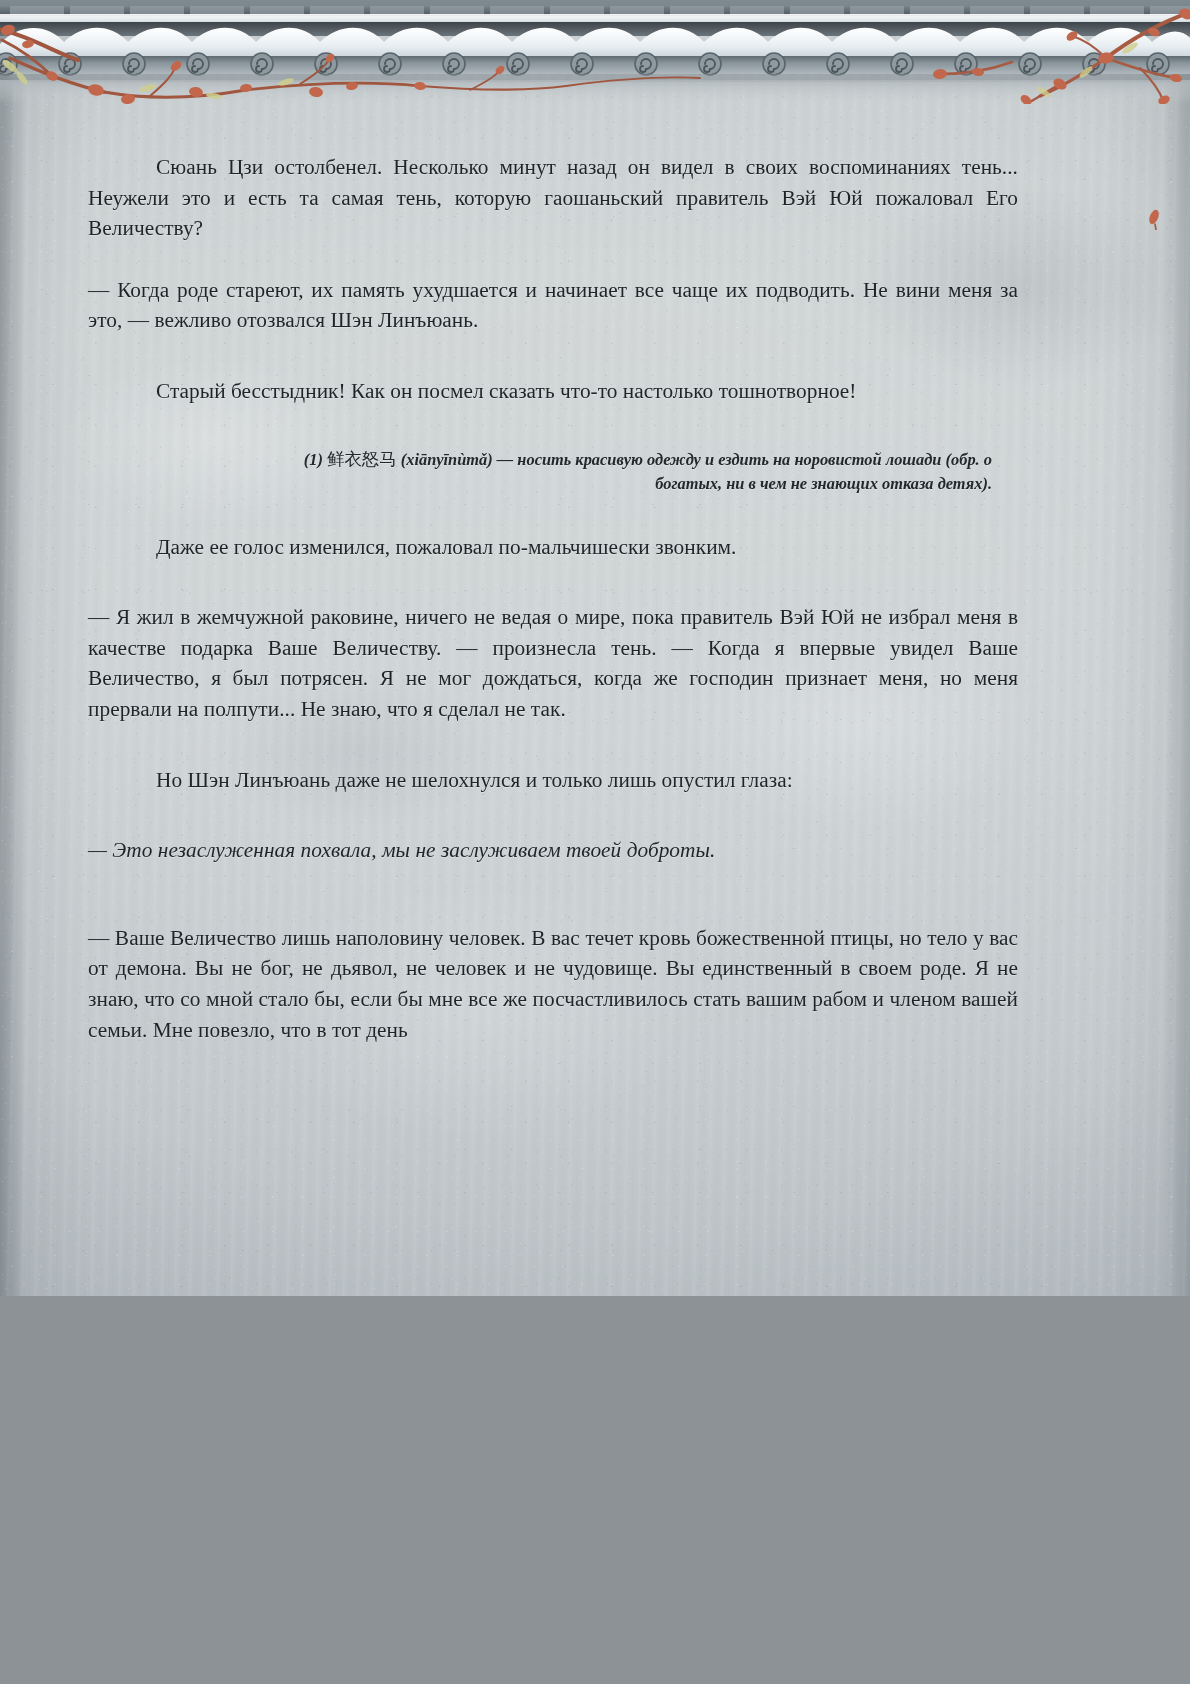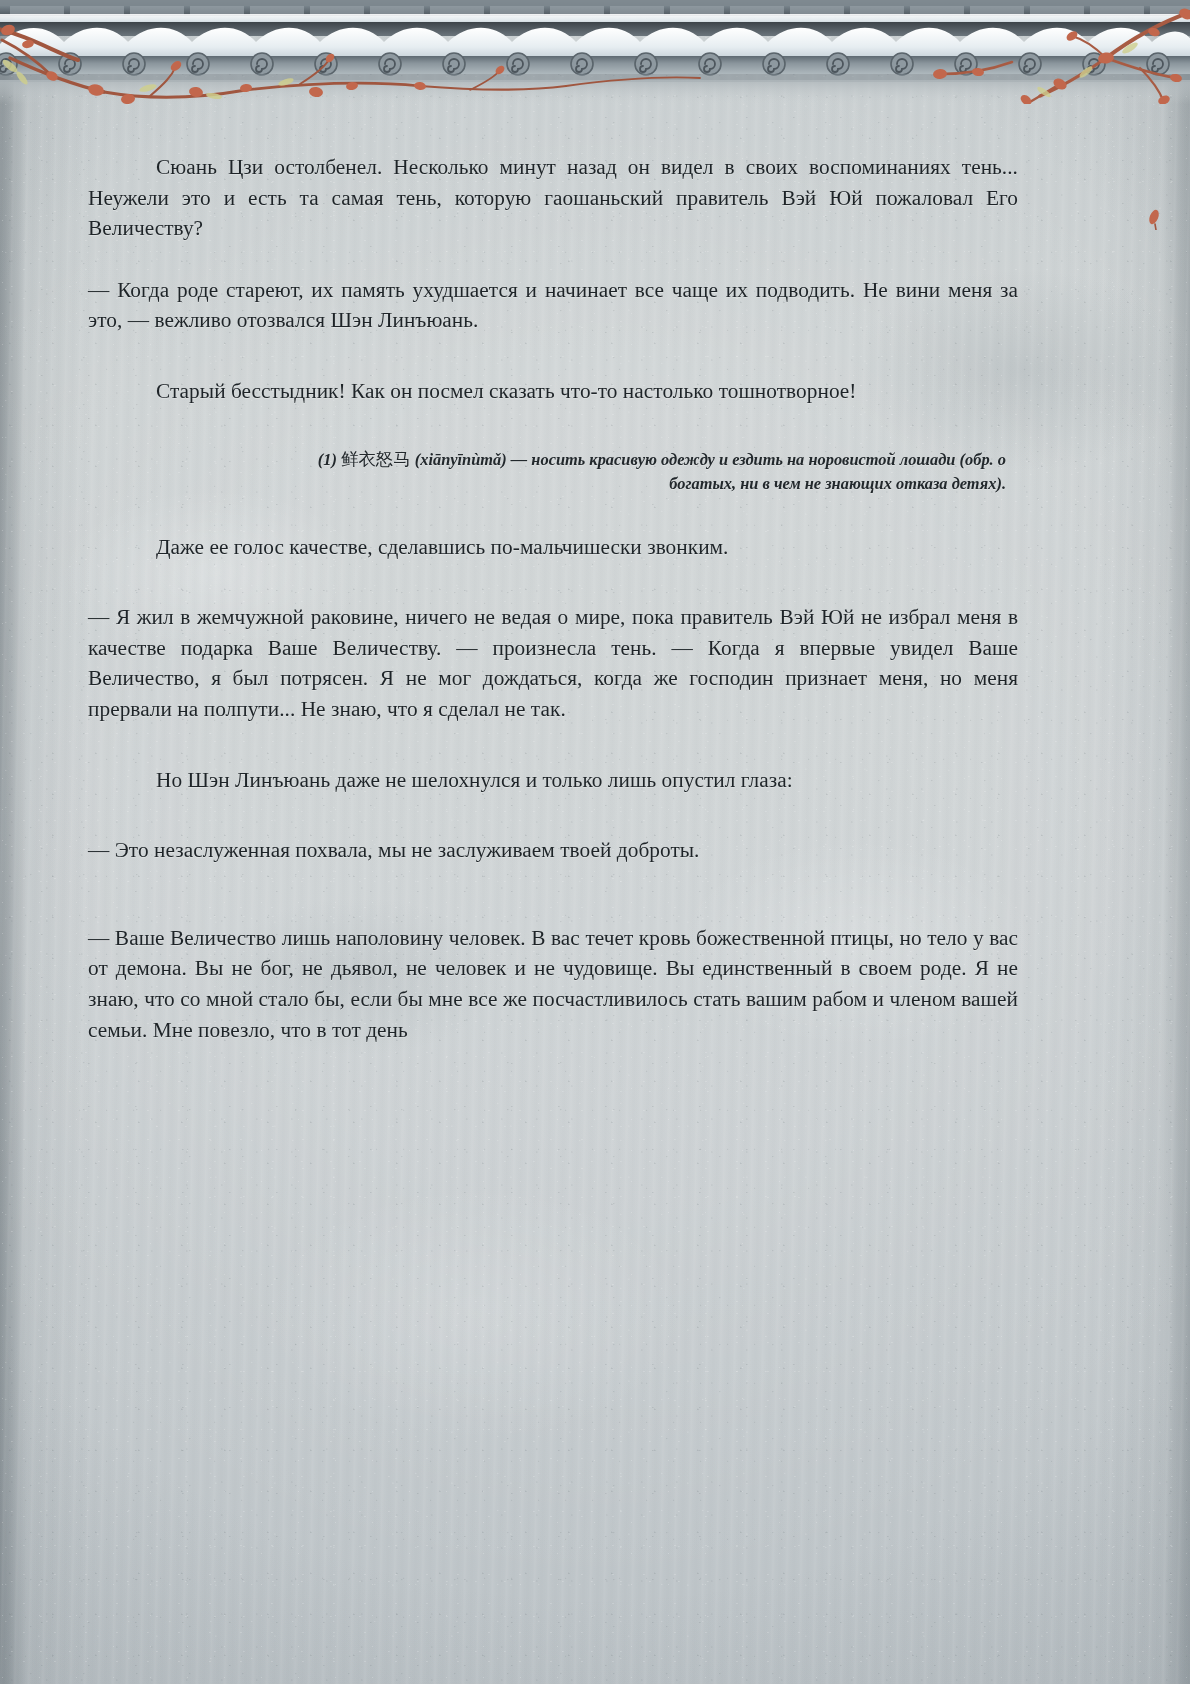--- a/index.html
+++ b/index.html
@@ -7,21 +7,21 @@
     padding: 0;
     background: #8c9295;
   }
   body {
     font-family: "Liberation Serif", "DejaVu Serif", serif;
   }
 
   #page {
     position: relative;
     width: 1190px;
-    height: 1684px;
+    height: 1296px;
     overflow: hidden;
     background:
       
       radial-gradient(ellipse 220px 120px at 18% 34%, rgba(255,255,255,0.22), rgba(255,255,255,0) 70%),
       radial-gradient(ellipse 260px 150px at 72% 56%, rgba(255,255,255,0.18), rgba(255,255,255,0) 70%),
       radial-gradient(ellipse 300px 180px at 40% 78%, rgba(255,255,255,0.14), rgba(255,255,255,0) 72%),
       radial-gradient(ellipse 240px 140px at 86% 22%, rgba(120,132,138,0.18), rgba(255,255,255,0) 72%),
       radial-gradient(ellipse 200px 110px at 30% 58%, rgba(120,132,138,0.12), rgba(255,255,255,0) 72%),
       
       radial-gradient(ellipse 120% 85% at 50% 48%, rgba(255,255,255,0.10) 28%, rgba(110,120,126,0.00) 55%, rgba(95,105,112,0.30) 100%),
@@ -88,25 +88,25 @@
     color: #1e2428;
     font-size: 21.3px;
     line-height: 30.6px;
     text-align: justify;
     text-justify: inter-word;
     letter-spacing: 0.05px;
     text-shadow: 0 0.5px 0.6px rgba(255,255,255,0.30);
   }
   p.indent { text-indent: 68px; }
   p.flush  { text-indent: 0; }
-  p.gap-lg { margin-bottom: 57px; }
+  p.gap-lg { margin-bottom: 57px; font-style: italic; }
   p.gap-md { margin-bottom: 40px; }
 
   p.footnote {
-    margin: 0 4px 36px 0;
+    margin: 0 18px 36px 0;
     padding: 0 8px 0 188px;
     color: #22282c;
     font-size: 16.4px;
     line-height: 24px;
     font-style: italic;
     font-weight: bold;
     text-align: right;
     text-shadow: 0 0.5px 0.6px rgba(255,255,255,0.28);
   }
   p.footnote .han {
@@ -336,20 +336,20 @@
 
     <p class="footnote">
       <span>(1)</span>
       <span class="han">鲜衣怒马</span>
       <span class="py">(xiānyīnùmǎ)</span>
       <span>—</span>
       <span>носить красивую одежду и ездить на норовистой лошади</span>
       <span>(обр. о богатых, ни в чем не знающих отказа детях).</span>
     </p>
 
-    <p class="para indent gap-md">Даже ее голос качестве, сделавшись по-мальчишески звонким.</p>
+    <p class="para indent gap-md">Даже ее голос изменился, пожаловал по-мальчишески звонким.</p>
     <p class="para flush gap-md">— Я жил в жемчужной раковине, ничего не ведая о мире, пока правитель Вэй Юй не избрал меня в качестве подарка Ваше Величеству. — произнесла тень. — Когда я впервые увидел Ваше Величество, я был потрясен. Я не мог дождаться, когда же господин признает меня, но меня прервали на полпути... Не знаю, что я сделал не так.</p>
     <p class="para indent gap-md">Но Шэн Линъюань даже не шелохнулся и только лишь опустил глаза:</p>
     <p class="para flush gap-lg">— Это незаслуженная похвала, мы не заслуживаем твоей доброты.</p>
     <p class="para flush">— Ваше Величество лишь наполовину человек. В вас течет кровь божественной птицы, но тело у вас от демона. Вы не бог, не дьявол, не человек и не чудовище. Вы единственный в своем роде. Я не знаю, что со мной стало бы, если бы мне все же посчастливилось стать вашим рабом и членом вашей семьи. Мне повезло, что в тот день</p>
 
   </div>
 </div>
 
 </body></html>

